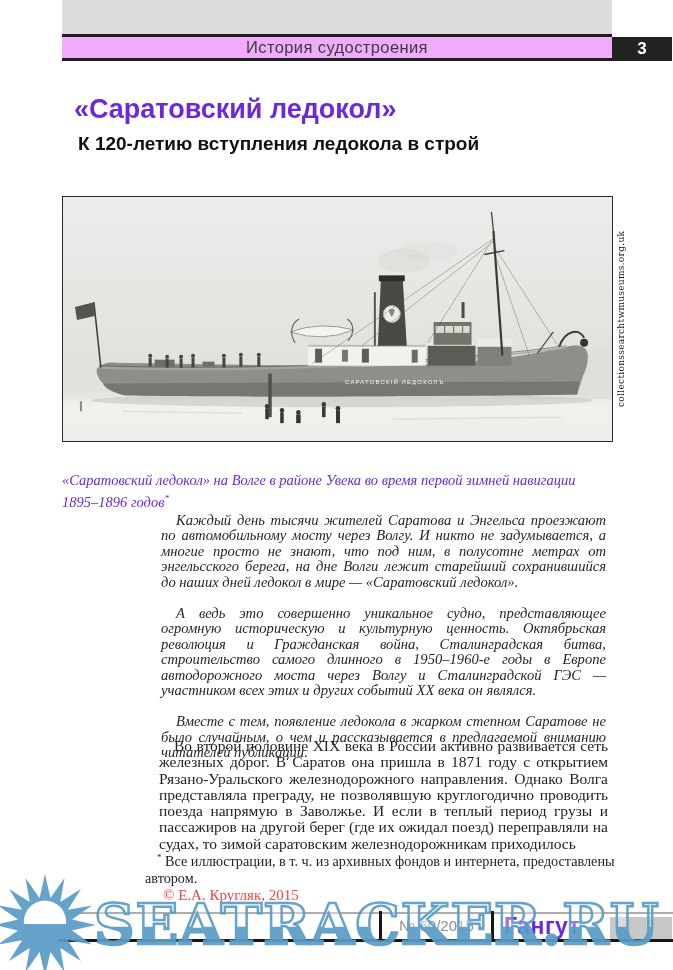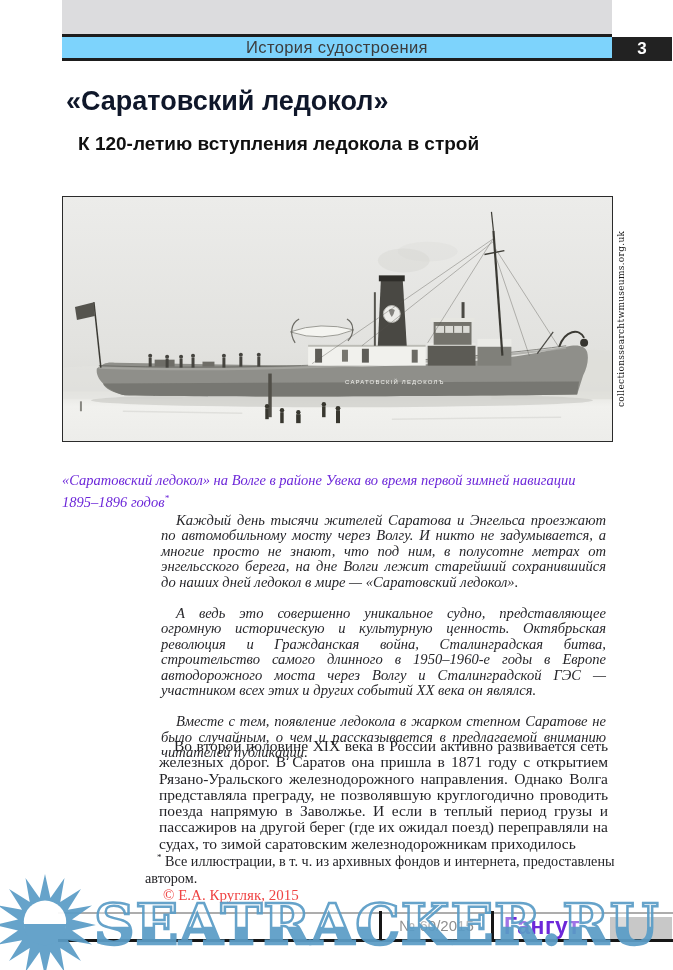--- a/index.html
+++ b/index.html
@@ -4,33 +4,33 @@
 <style>
   html,body { margin:0; padding:0; background:#ffffff; }
   .page {
     position:relative; width:673px; height:970px; background:#ffffff;
     overflow:hidden; font-family:"Liberation Serif", serif; color:#232327;
   }
   
   .top-gray-block { position:absolute; left:62px; top:0; width:550px; height:34px; background:#dcdcde; }
   .header-band {
     position:absolute; left:62px; top:34px; width:550px; height:27px; box-sizing:border-box;
-    background:#7dd3fc; border-top:3px solid #1d1d1d; border-bottom:3px solid #1d1d1d;
+    background:#f0abfc; border-top:3px solid #1d1d1d; border-bottom:3px solid #1d1d1d;
     display:flex; align-items:center; justify-content:center;
     font-family:"Liberation Sans", sans-serif; font-size:16.5px; color:#3c3c3c; letter-spacing:0.4px;
   }
   .page-num-box {
     position:absolute; left:612px; top:37px; width:60px; height:24px; background:#222222;
     display:flex; align-items:center; justify-content:center;
     font-family:"Liberation Sans", sans-serif; font-weight:bold; font-size:17px; color:#ffffff;
   }
   
   .article-title {
-    position:absolute; left:62px; top:82px; margin:4px;
-    font-family:"Liberation Sans", sans-serif; font-weight:bold; font-size:27px; color:#0f172a;
+    position:absolute; left:62px; top:82px; margin:12px;
+    font-family:"Liberation Sans", sans-serif; font-weight:bold; font-size:27px; color:#6d28d9;
   }
   .article-subtitle {
     position:absolute; left:62px; top:117px; margin:16px;
     font-family:"Liberation Sans", sans-serif; font-weight:bold; font-size:19px; color:#101010;
   }
   .article-author {
     position:absolute; left:145px; top:152px; width:475px; text-align:right;
     font-family:"Liberation Sans", sans-serif; font-size:17px; color:#4b4b4b;
   }
   

